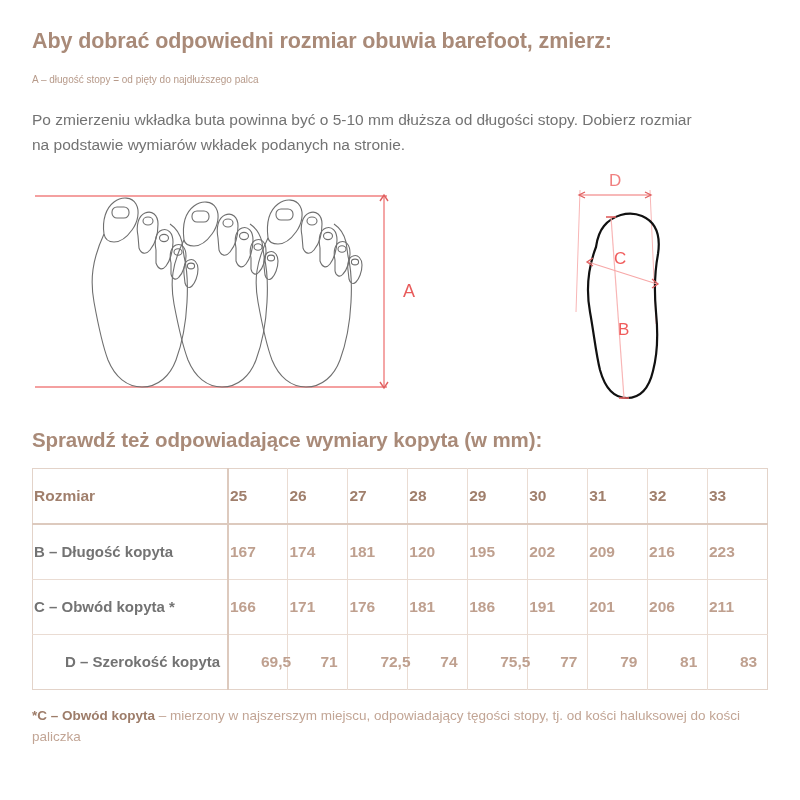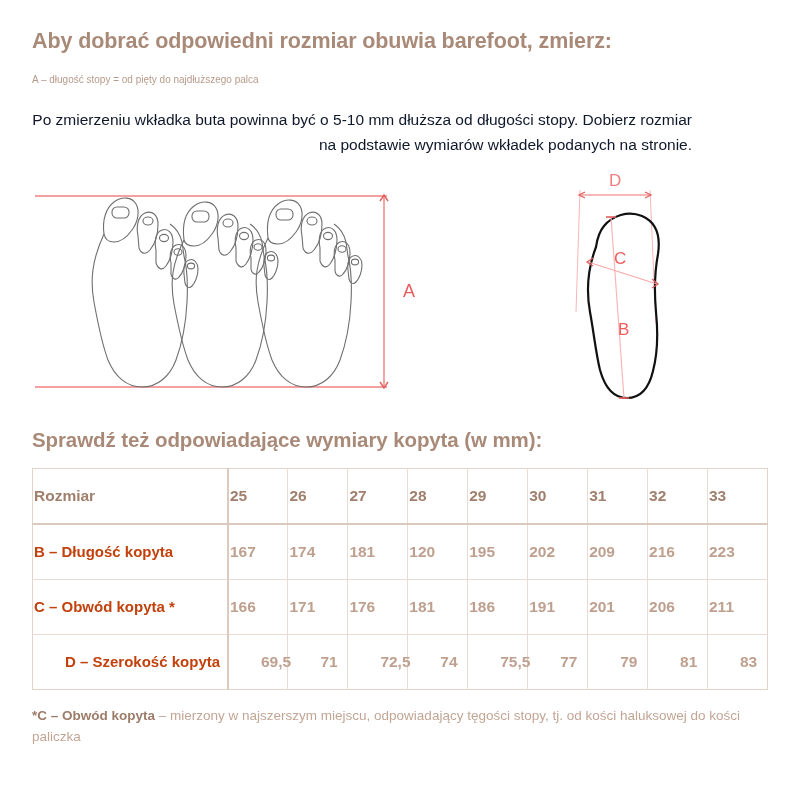--- a/index.html
+++ b/index.html
@@ -39,24 +39,23 @@
     padding-top: 18px;
     font-size: 10px;
     font-weight: normal;
     color: #b79a8a;
     line-height: 1.35;
   }
   .para {
     margin: 0;
     padding-top: 21px;
     font-size: 15.5px;
-    color: #0f172a;
+    color: #737373;
     line-height: 1.62;
     max-width: 660px;
-    text-align: right;
   }
 
   
   .diagram-area {
     position: relative;
     height: 250px;
     margin-top: 14px;
   }
   .feet-figure, .sole-figure {
     position: absolute;
@@ -96,21 +95,21 @@
   .size-table thead th {
     border-bottom: 2px solid #ddcabe;
     font-weight: bold;
     color: #a07f6c;
     font-size: 15.5px;
   }
   .size-table tbody tr:last-child td { border-bottom: none; padding-left: 32px; }
   .col-label {
     width: 192px;
     font-weight: bold;
-    color: #c2410c;
+    color: #737373;
     border-right: 2px solid #ddcabe !important;
     border-left: none !important;
     font-size: 14.5px;
   }
   thead .col-label { color: #8f6f5d; }
   .size-table td.val {
     color: #bfa08f;
     font-weight: bold;
     font-size: 15.5px;
   }

